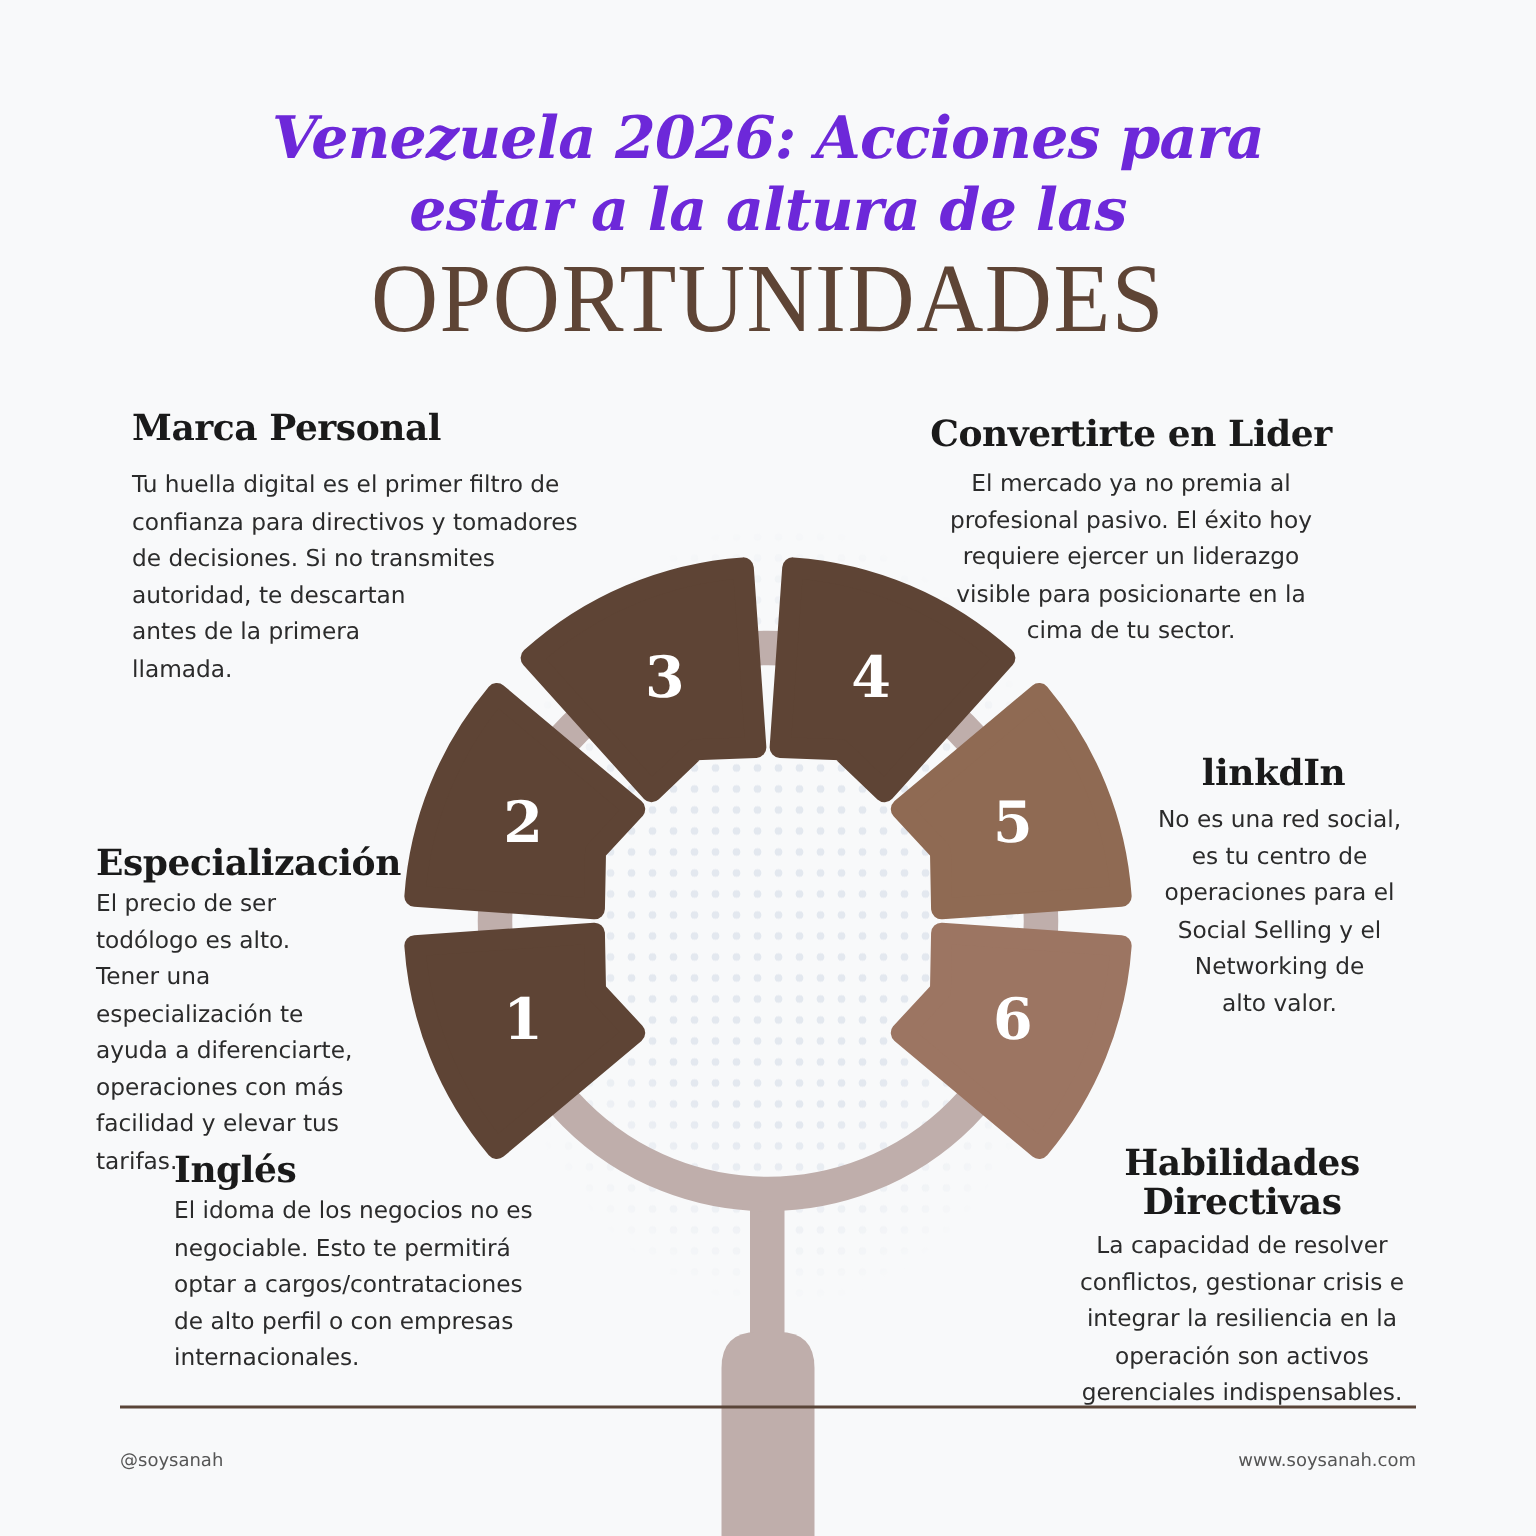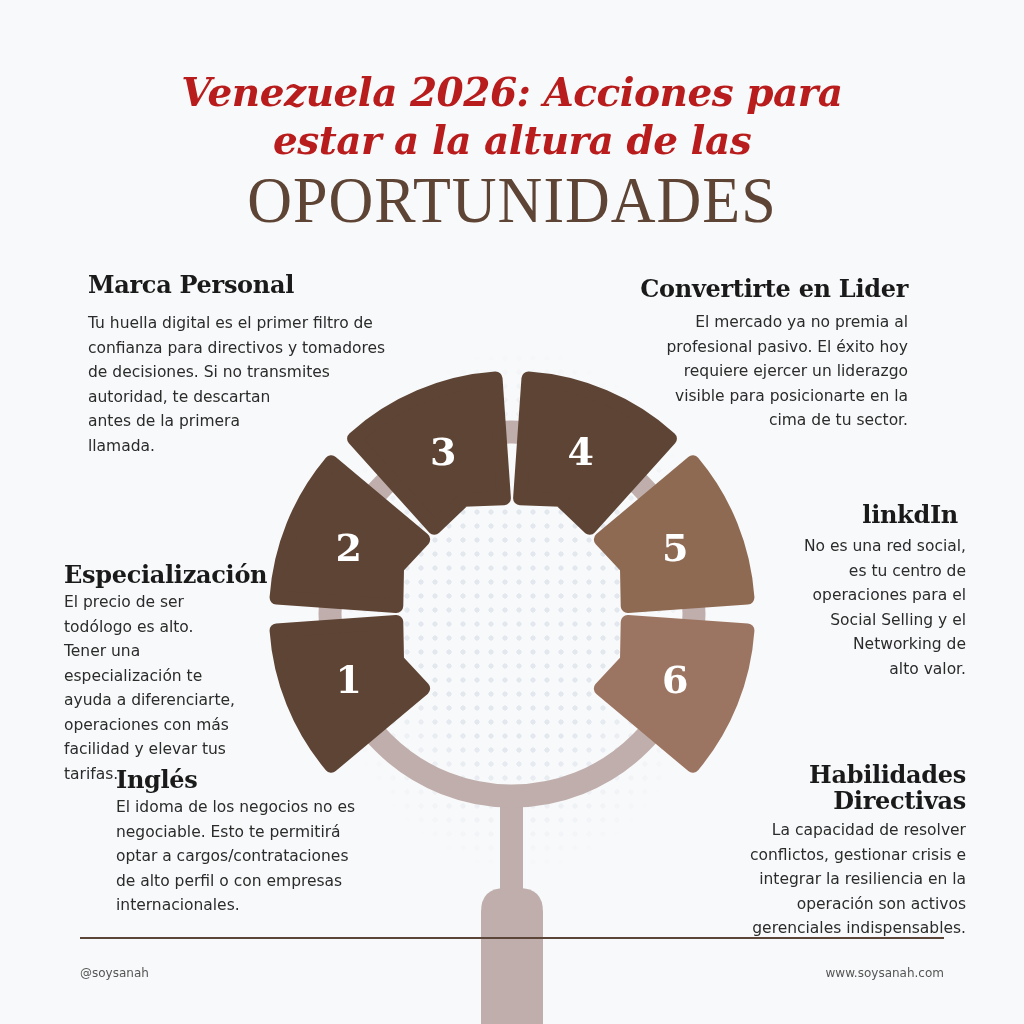--- a/index.html
+++ b/index.html
@@ -2,31 +2,31 @@
 <html><head>
 <meta charset="utf-8">
 <style>
   html,body{margin:0;padding:0;}
   body{width:1024px;height:1024px;position:relative;overflow:hidden;background:#f8f9fa;font-family:"DejaVu Sans",sans-serif;}
   .dots{position:absolute;left:260px;top:225px;width:520px;height:700px;
     background-image:radial-gradient(circle,#e3e8ef 2.4px,transparent 2.8px);
     background-size:14px 14px;
     -webkit-mask-image:radial-gradient(ellipse 50% 50% at 50% 55%,#000 40%,transparent 75%);
     mask-image:radial-gradient(ellipse 50% 50% at 50% 55%,#000 40%,transparent 75%);}
-  .title{position:absolute;left:0;width:1024px;text-align:center;color:#b91c1c;
+  .title{position:absolute;left:0;width:1024px;text-align:center;color:#6d28d9;
     font-family:"DejaVu Serif",serif;font-style:italic;font-weight:bold;font-size:39px;line-height:48px;letter-spacing:-0.5px;}
   .t1{top:68px;}
   .t2{top:116px;}
   .big{position:absolute;left:0;width:1024px;top:164px;text-align:center;color:#5e4435;
     font-family:"Liberation Serif",serif;font-size:62px;line-height:72px;letter-spacing:1px;transform:scaleY(1.05);}
   svg.art{position:absolute;left:0;top:0;width:1024px;height:1024px;}
   .block{position:absolute;color:#2b2b2b;}
   .block h3{margin:0;font-family:"DejaVu Serif",serif;font-weight:bold;font-size:24px;line-height:26px;color:#1a1a1a;letter-spacing:-0.3px;}
   .block p{margin:0;font-family:"DejaVu Sans",sans-serif;font-size:15.5px;line-height:24.5px;color:#2b2b2b;white-space:pre-line;}
-  .right{text-align:right;}
+  .right{text-align:center;}
   .num{font-family:"DejaVu Serif",serif;font-weight:bold;font-size:38px;fill:#ffffff;}
   .footer{position:absolute;top:966px;font-family:"DejaVu Sans",sans-serif;font-size:12px;color:#555;}
   .rule{position:absolute;left:80px;top:937px;width:864px;height:2px;background:#5a4538;}
 </style>
 </head>
 <body>
 
 <div class="dots"></div>
 
 <div class="title t1">Venezuela 2026: Acciones para</div>

